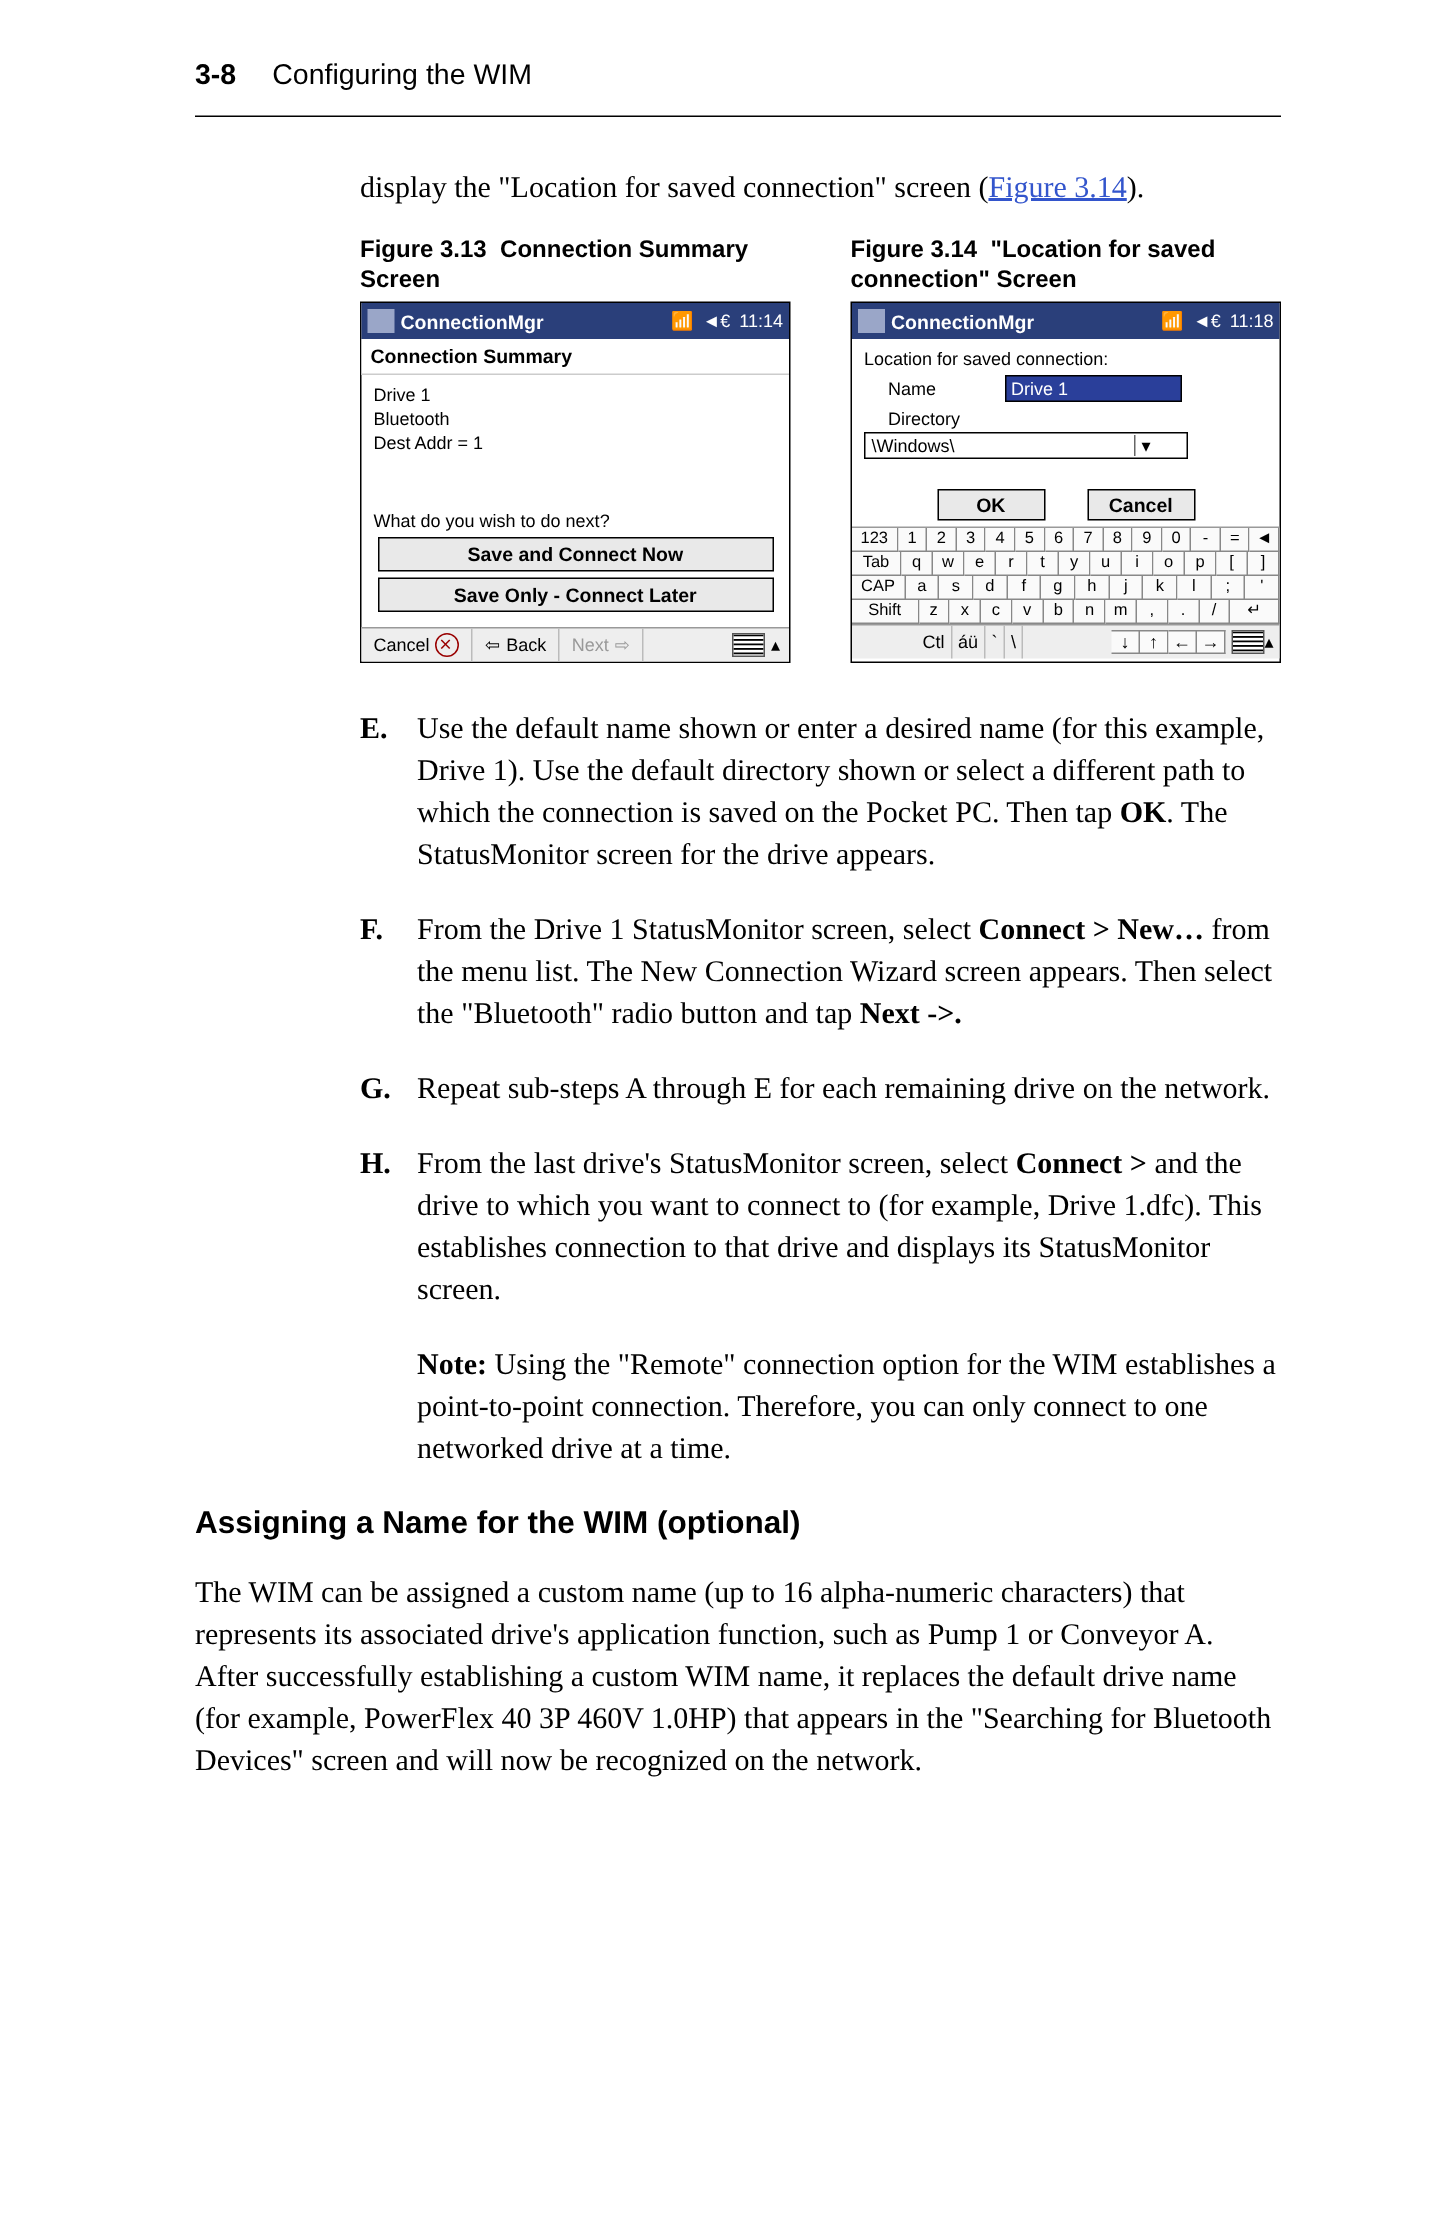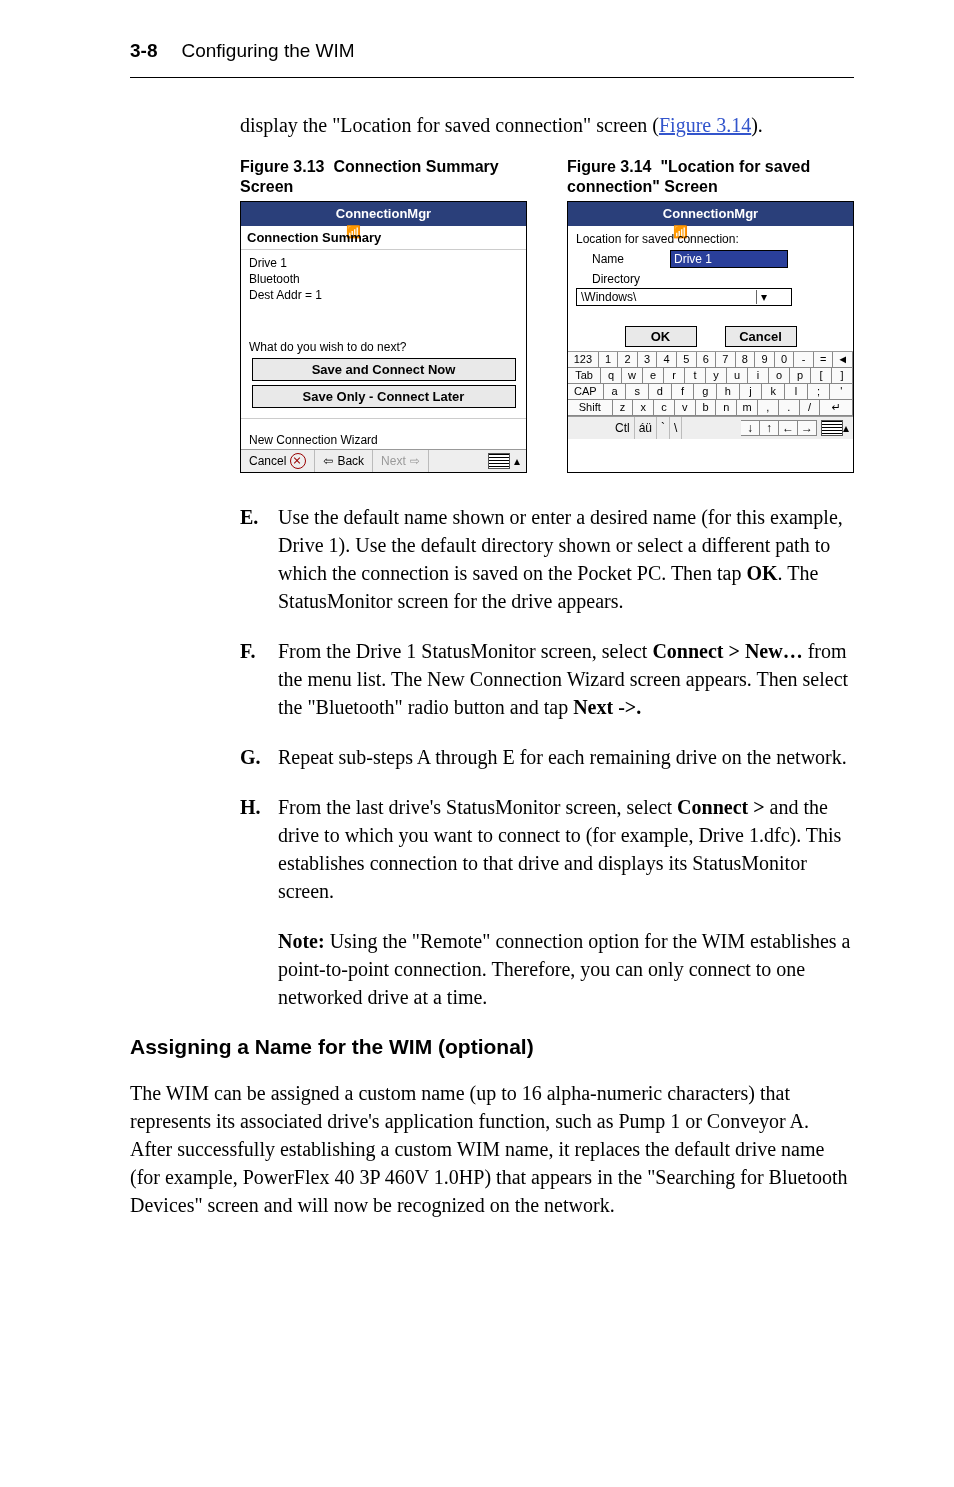--- a/index.html
+++ b/index.html
@@ -74,21 +74,20 @@
     background: #fff;
   }
   .titlebar {
     background: linear-gradient(#2a3f7a, #2a3f7a);
     color: #fff;
     display: flex;
     align-items: center;
     height: 24px;
     padding: 0 4px;
     gap: 4px;
-    flex-direction: column;
   }
   .titlebar .flag {
     width: 18px; height: 16px; background: #9aa6c8;
     display: inline-block;
   }
   .titlebar .title {
     font-weight: bold;
     flex: 1;
     font-size: 13px;
   }
@@ -266,21 +265,20 @@
       <div class="body">
         <div>Drive 1</div>
         <div>Bluetooth</div>
         <div>Dest Addr = 1</div>
       </div>
       <div class="prompt">
         <div>What do you wish to do next?</div>
         <div class="wideBtn">Save and Connect Now</div>
         <div class="wideBtn">Save Only - Connect Later</div>
       </div>
-      <div style="padding:14px 8px 2px 8px; border-top:1px solid #ccc;">New Connection Wizard</div>
       <div class="bottombar">
         <div class="seg">
           <span>Cancel</span>
           <span class="cancelX"></span>
         </div>
         <div class="seg">
           <span>⇦</span>
           <span>Back</span>
         </div>
         <div class="seg" style="color:#999">

